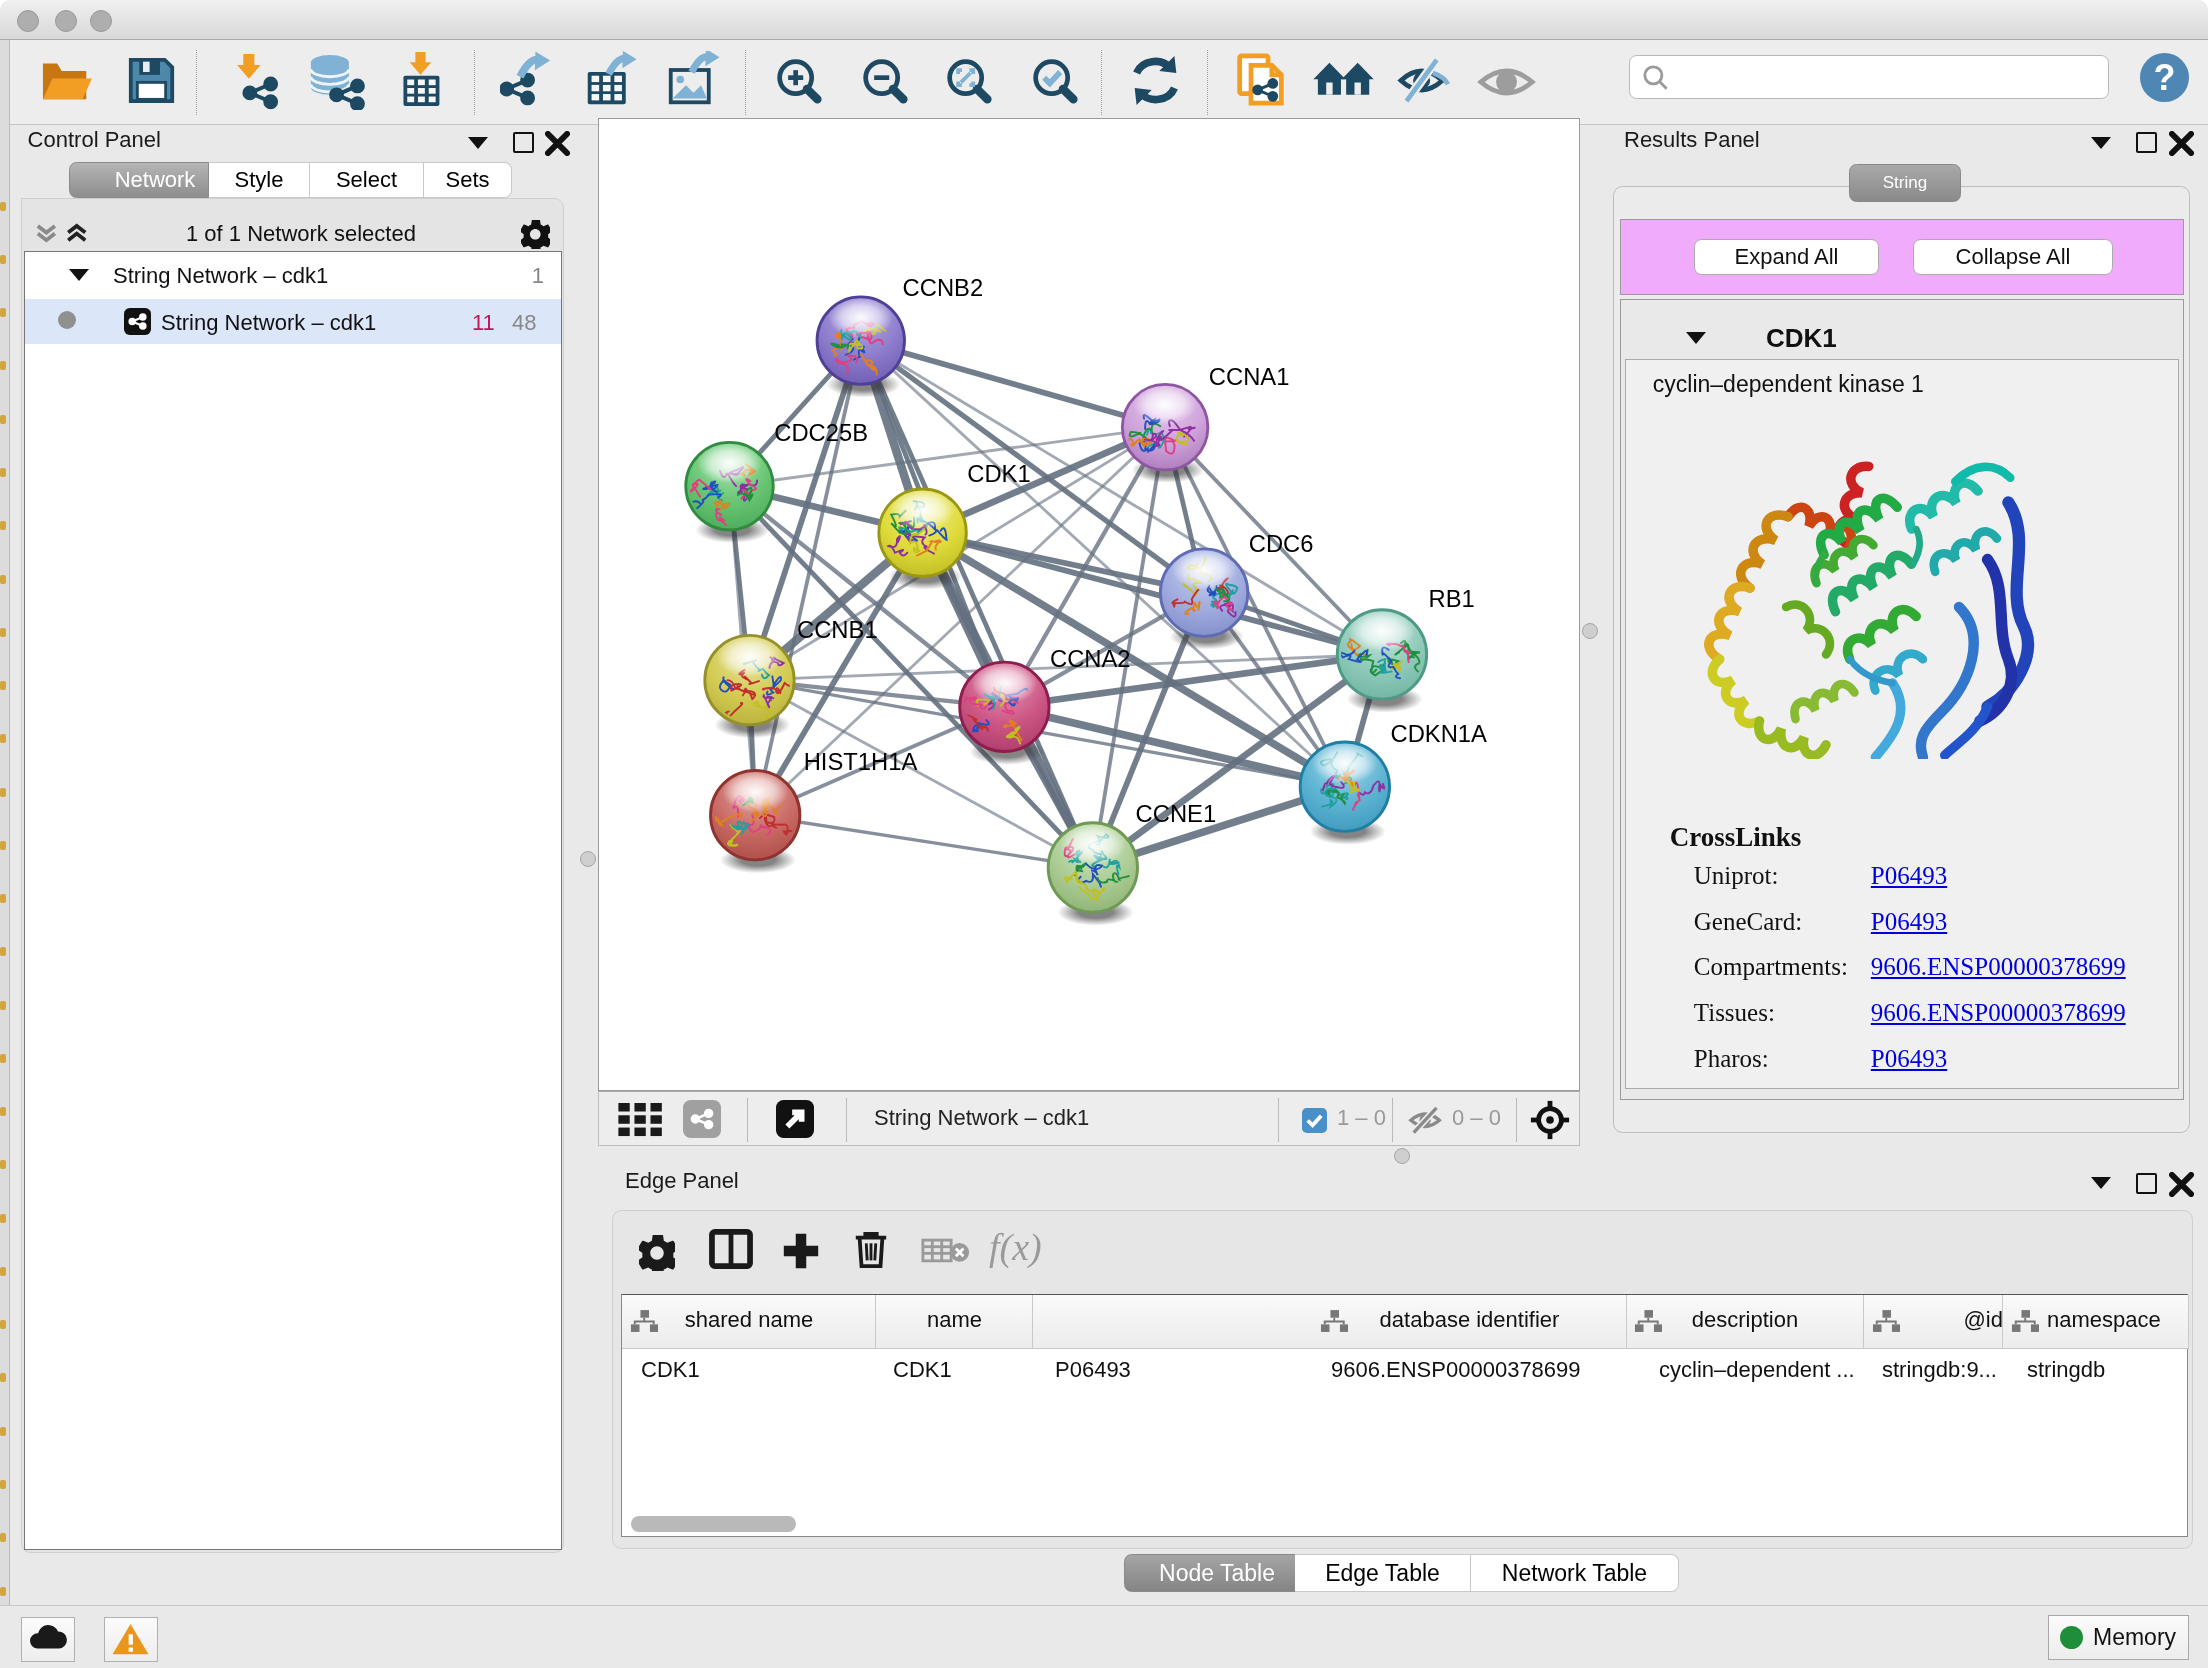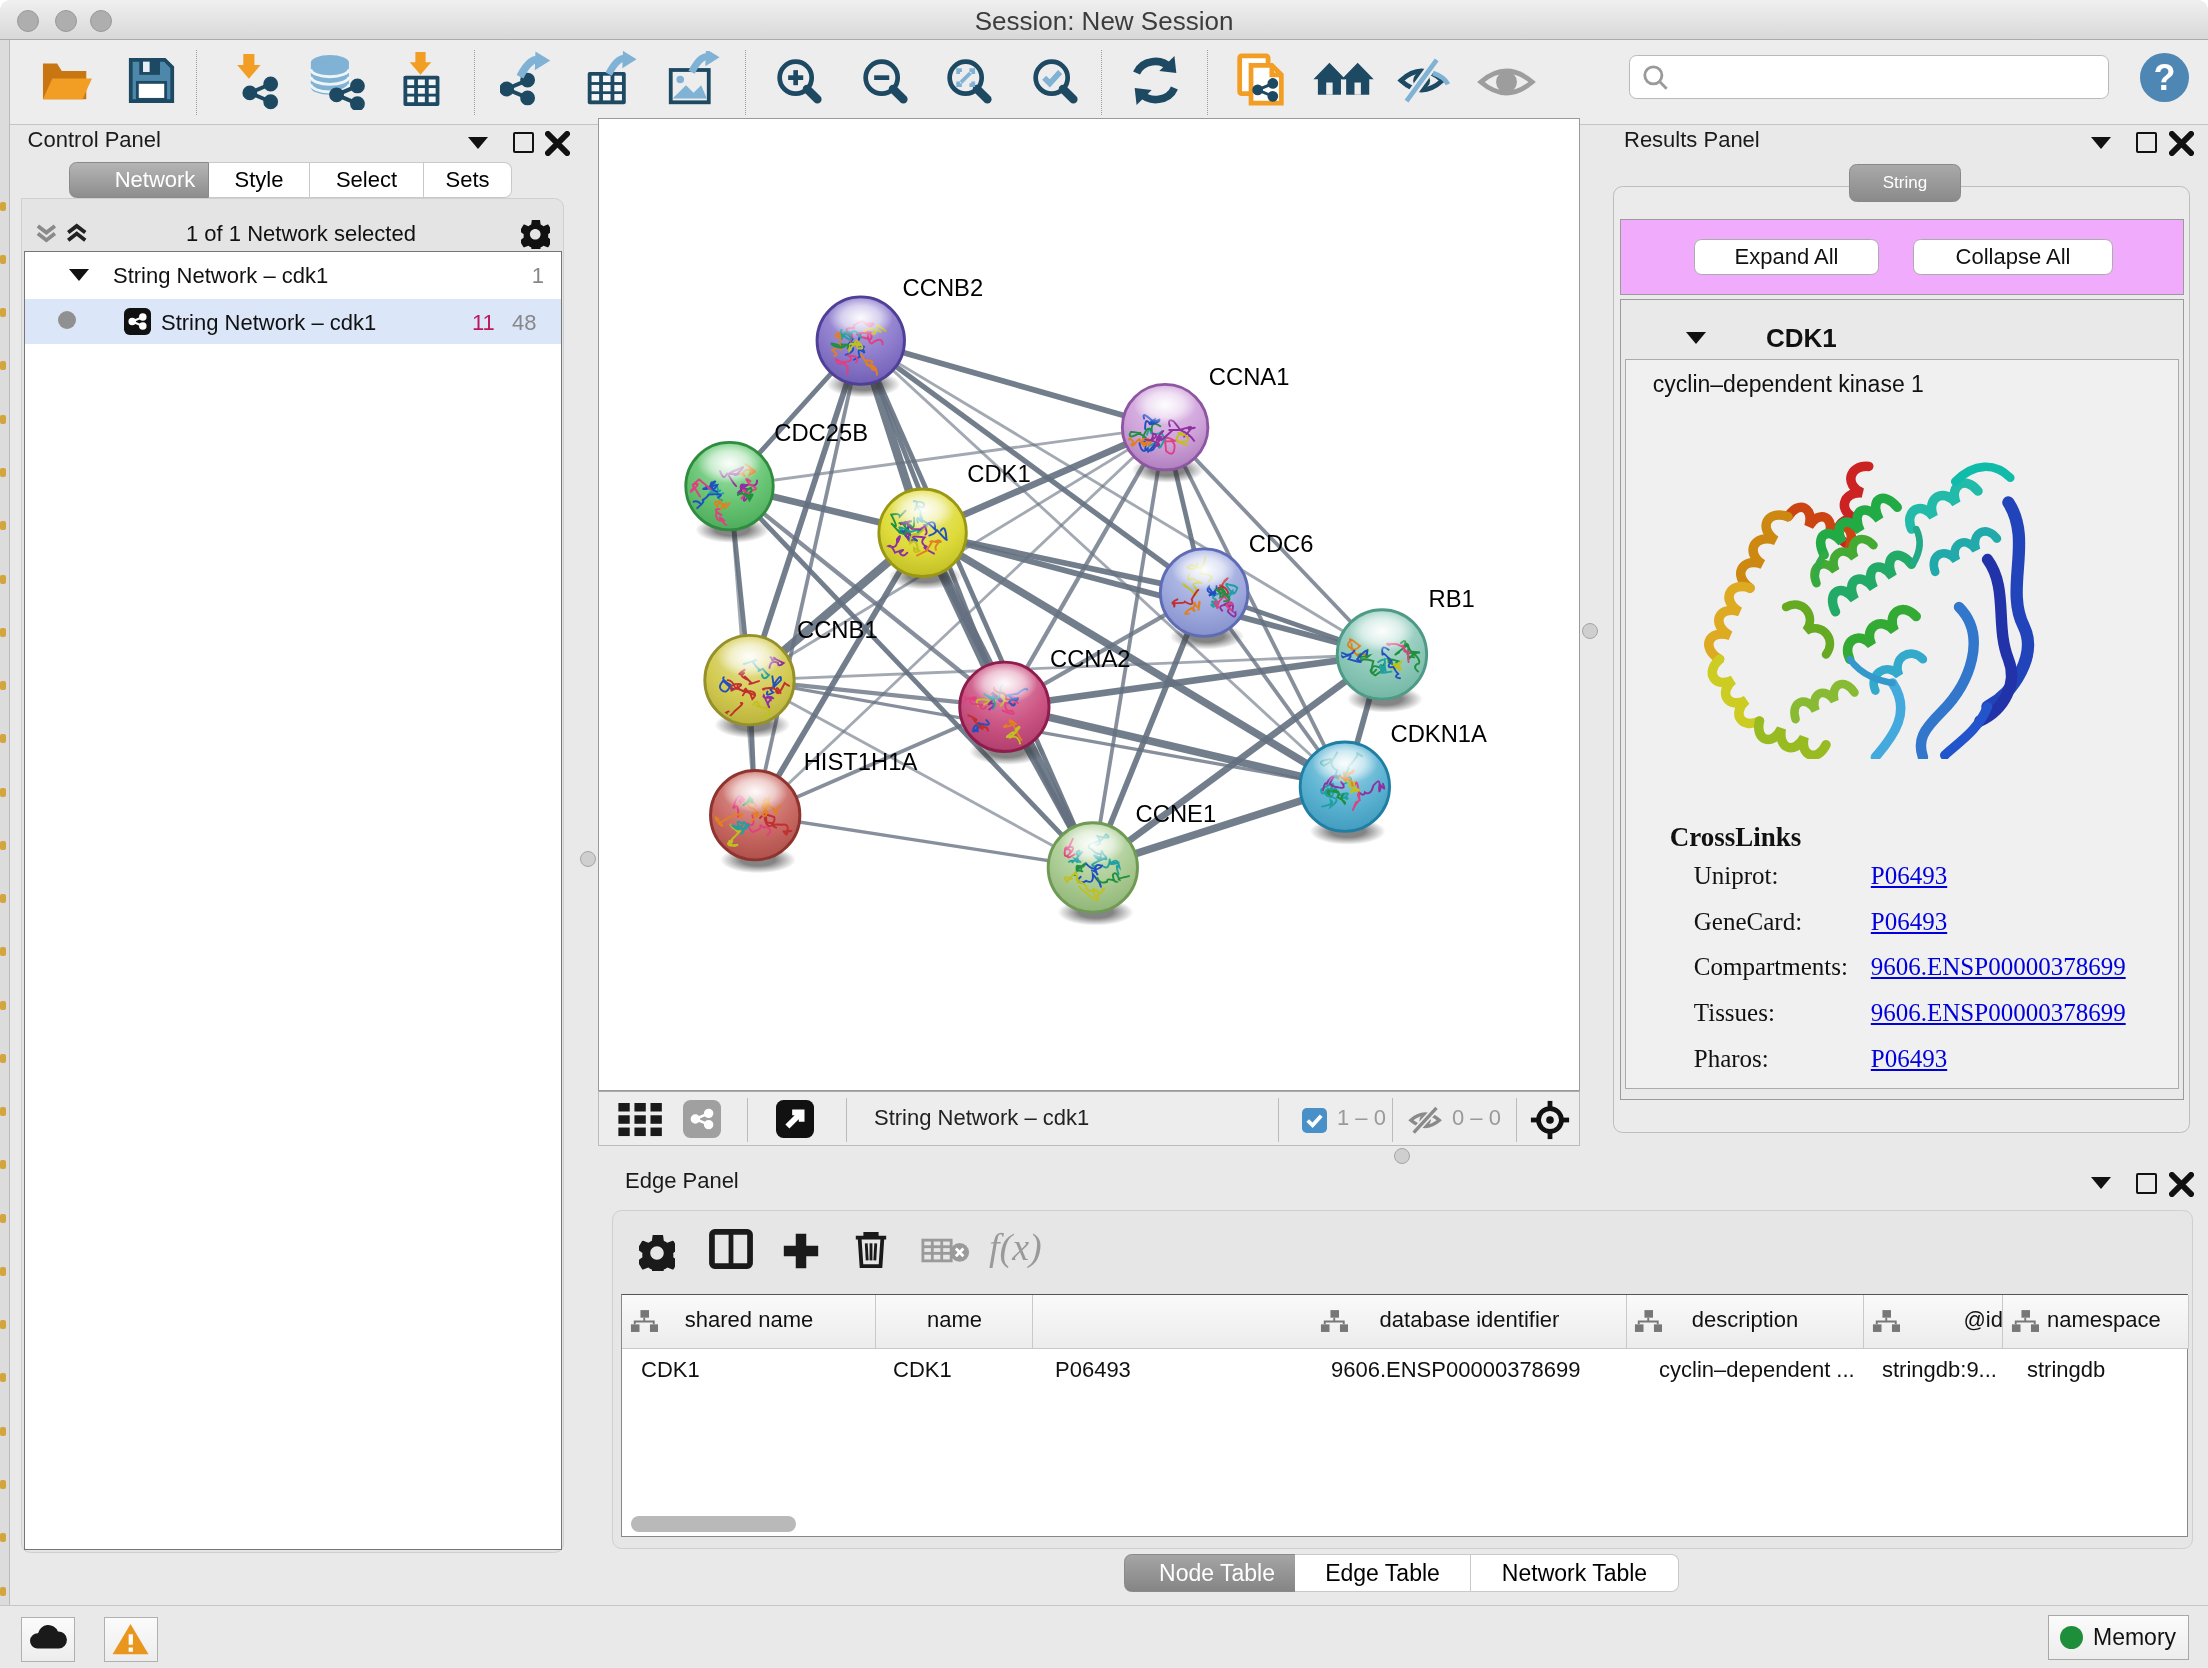--- a/index.html
+++ b/index.html
@@ -15,21 +15,20 @@
 .phead{font-size:22px;color:#1a1a1a;}
 .triangle{width:0;height:0;border-left:10.5px solid transparent;border-right:10.5px solid transparent;border-top:12.4px solid #111;}
 .sqbtn{width:21px;height:21px;border:2.9px solid #111;border-radius:1.9px;}
 </style></head>
 <body>
 <div id="win">
 <div id="titlebar" class="abs">
       <div class="tl" style="left:17px"></div>
       <div class="tl" style="left:55px"></div>
       <div class="tl" style="left:90px"></div>
-      <div id="title">Session: New Session</div>
     </div>
     <div id="toolbar" class="abs">
       <svg class="ticon" style="left:39px;top:16px" width="55" height="49" viewBox="0 0 58 52">
         <path d="M4 12 L4 46 L50 46 L50 16 L24 16 L19 8 L4 8 Z" fill="#c87612"></path>
         <path d="M4 46 L14 24 L56 24 L46 46 Z" fill="#f29d24"></path>
       </svg>
       <svg class="ticon" style="left:127px;top:16px" width="49" height="49" viewBox="0 0 52 52">
         <path d="M4 4 L40 4 L48 12 L48 48 L4 48 Z" fill="#4d87aa" stroke="#1d4962" stroke-width="4"></path>
         <rect x="13" y="4" width="22" height="16" fill="#1d4962"></rect>
         <rect x="17" y="6" width="7" height="11" fill="#e8eef3"></rect>

